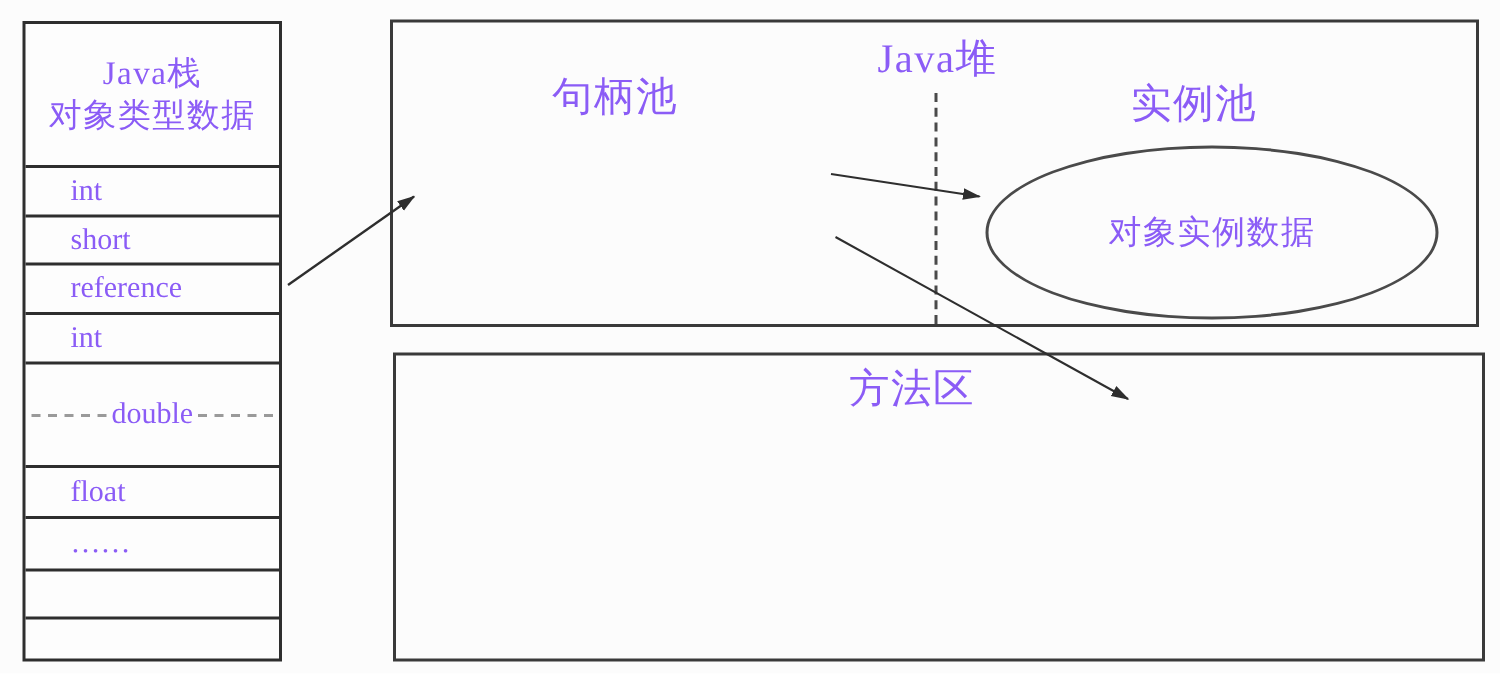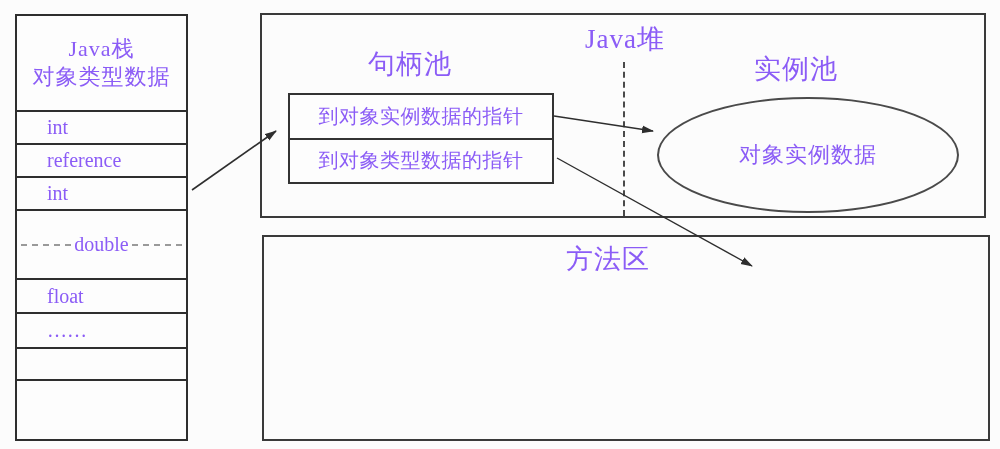--- a/index.html
+++ b/index.html
@@ -75,20 +75,23 @@
 <div class="canvas">
 
   <div class="stack-table">
     <div class="stack-title">
       <span>Java栈</span>
       <span>对象类型数据</span>
     </div>
     <div class="cell r1">
       <span>int</span>
     </div>
+    <div class="cell r2">
+      <span>short</span>
+    </div>
     <div class="cell r3">
       <span>reference</span>
     </div>
     <div class="cell r4">
       <span>int</span>
     </div>
     <div class="cell r5 double-cell">
       <span class="dash-seg"></span>
       <span class="cell-text">double</span>
       <span class="dash-seg"></span>
@@ -106,28 +109,20 @@
       <span></span>
     </div>
   </div>
 
   <div class="heap-box">
     <div class="flabel heap-title">Java堆</div>
     <div class="heap-divider"></div>
     <div class="flabel handle-pool-label">句柄池</div>
     <div class="flabel instance-pool-label">实例池</div>
 
-    <div class="pointer-box">
-      <div class="pointer-row first">
-        <span>到对象实例数据的指针</span>
-      </div>
-      <div class="pointer-row">
-        <span>到对象类型数据的指针</span>
-      </div>
-    </div>
 
     <div class="ellipse instance-ellipse">
       <span>对象实例数据</span>
     </div>
   </div>
 
   <div class="method-box">
     <div class="flabel method-title">方法区</div>
   </div>
 

